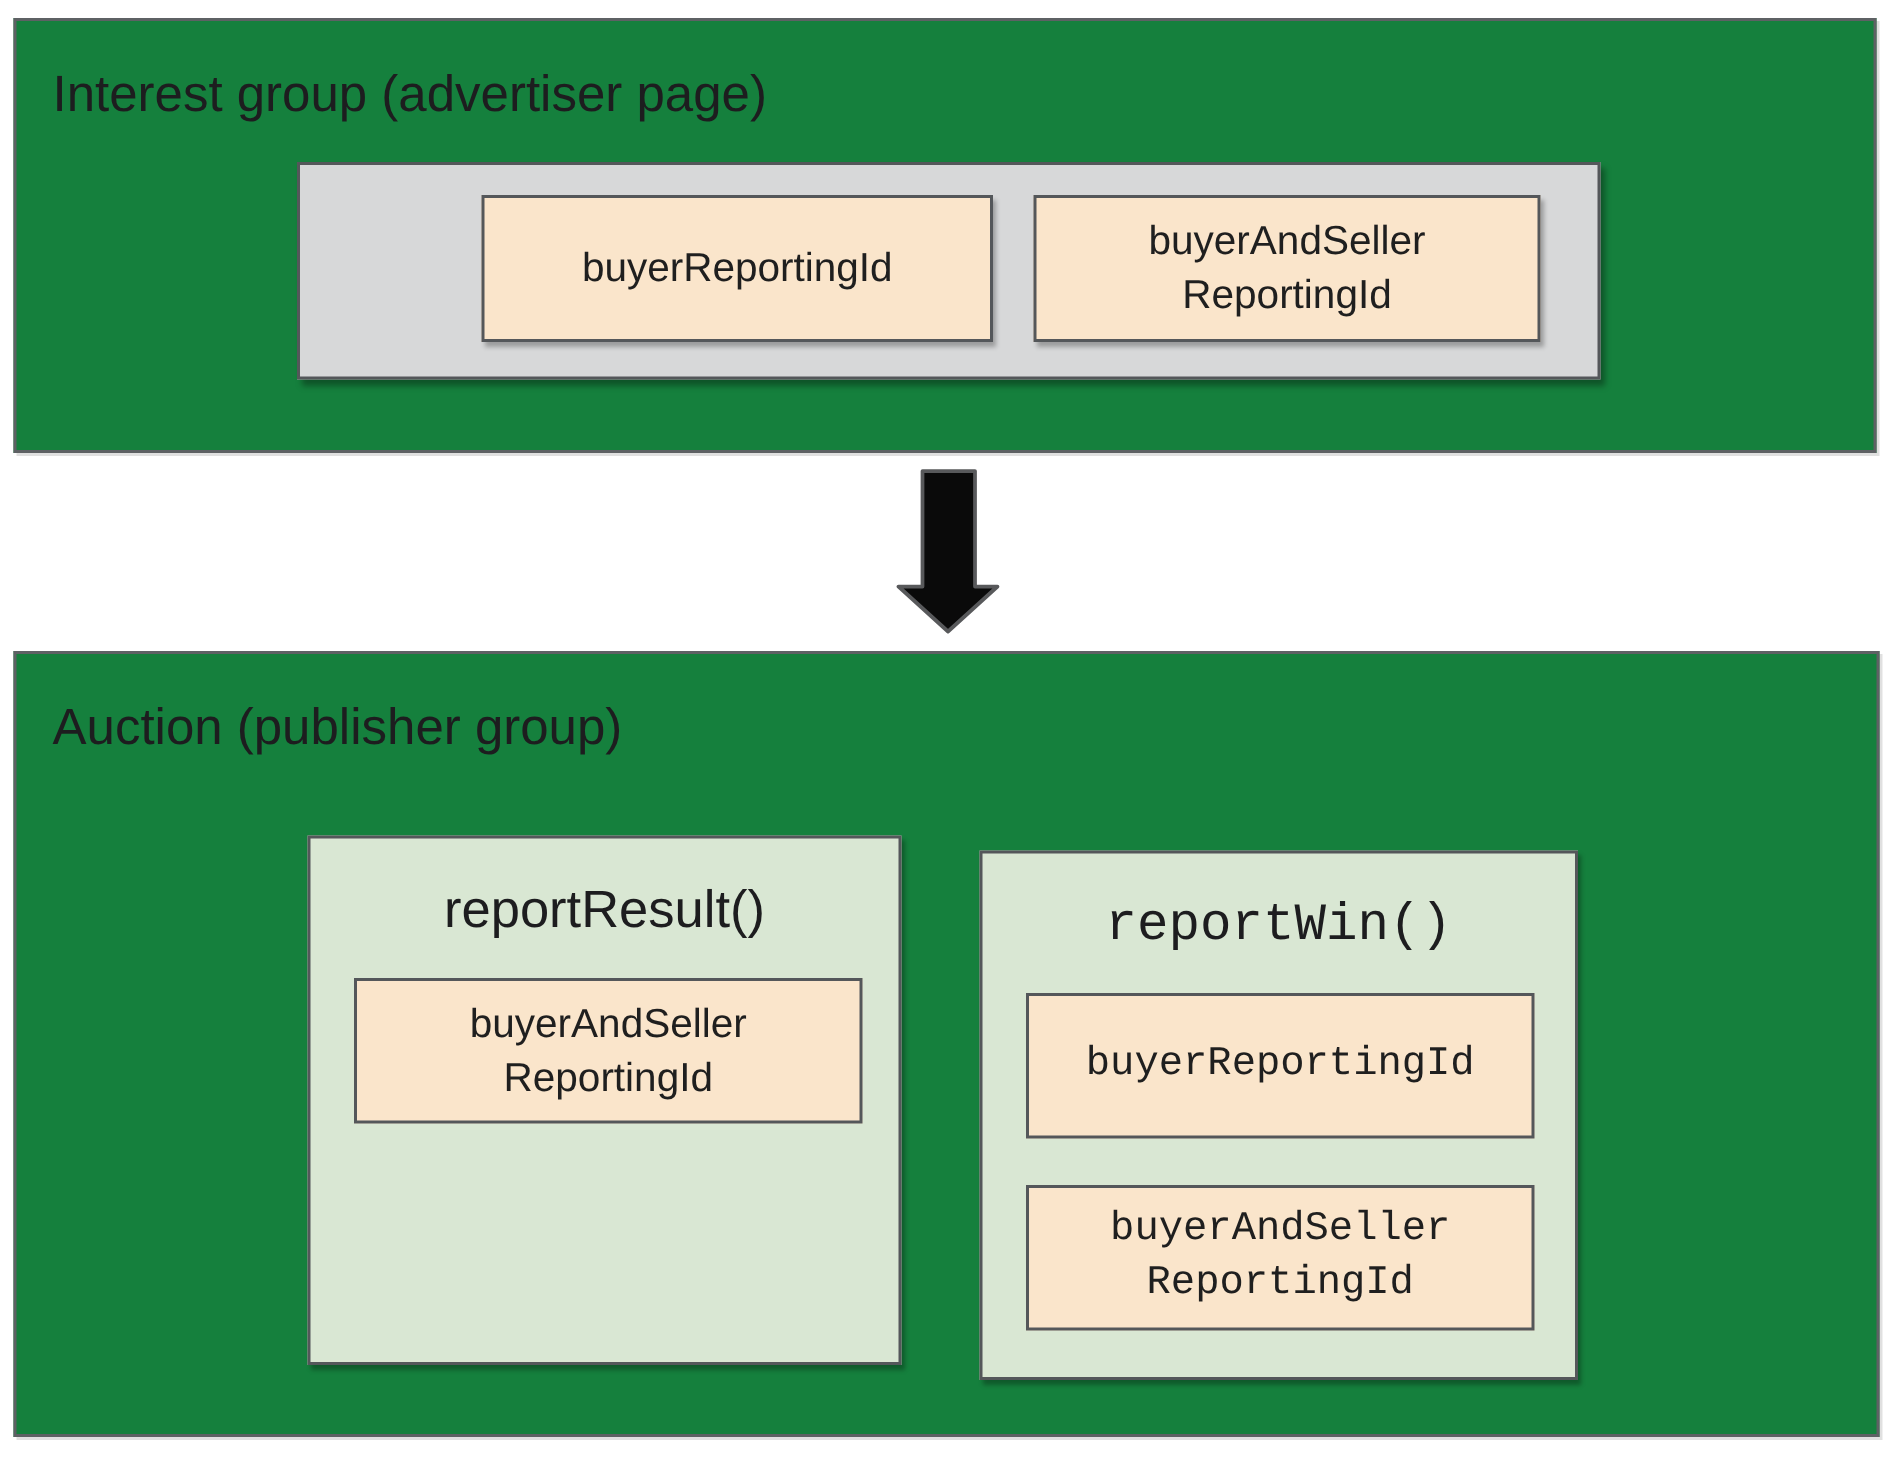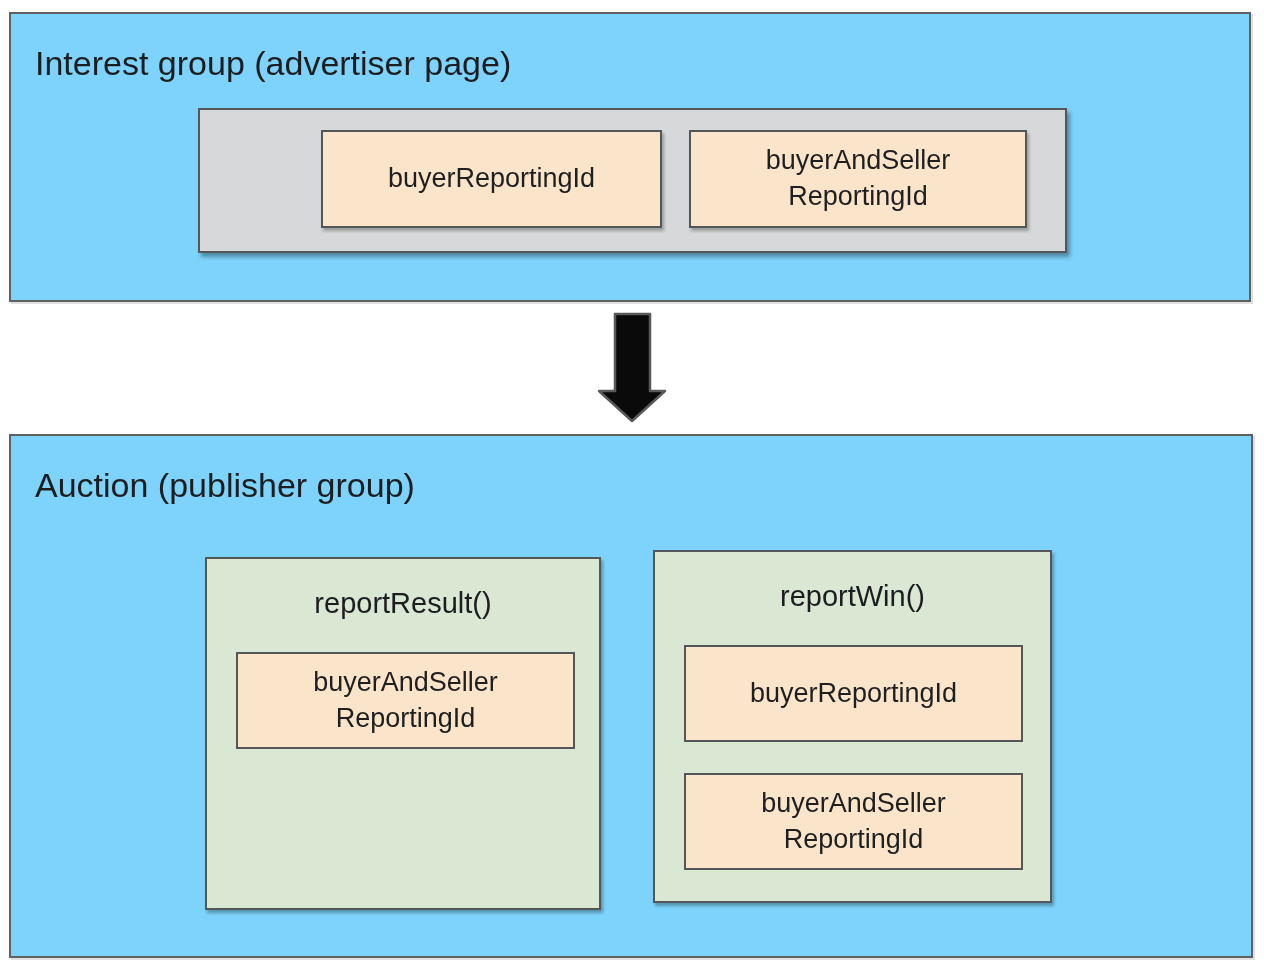--- a/index.html
+++ b/index.html
@@ -13,21 +13,21 @@
     position: relative;
     width: 1264px;
     height: 974px;
     background: #ffffff;
     overflow: hidden;
   }
   .panel {
     position: absolute;
     box-sizing: border-box;
     border: 2px solid #5e6164;
-    background: #7dd3fc;
+    background: #15803d;
     box-shadow: 2px 2px 0 rgba(0,0,0,0.12);
   }
   .panel-top   { left: 9px;  top: 12px;  width: 1242px; height: 290px; }
   .panel-bottom{ left: 9px;  top: 434px; width: 1244px; height: 524px; }
   .panel-title {
     position: absolute;
     left: 24px;
     top: 30px;
     font-size: 34px;
     line-height: 1.15;
@@ -87,28 +87,28 @@
   }
 
   .function-box {
     position: absolute;
     box-sizing: border-box;
     background: #d9e7d3;
     border: 2px solid #54575a;
     box-shadow: 2px 3px 3px rgba(0,0,0,0.3);
   }
   .fn-result { left: 194px; top: 121px; width: 396px; height: 353px; }
-  .fn-win    { left: 642px; top: 114px; width: 399px; height: 353px; }
+  .fn-win    { left: 642px; top: 131px; width: 399px; height: 353px; font-family: Liberation Mono, monospace; }
   .function-label {
     position: absolute;
     left: 0;
     top: 28px;
     width: 100%;
     text-align: center;
-    font-size: 29px;
+    font-size: 35px;
     color: #1d1d1f;
   }
   .fn-field-a { left: 29px; top: 93px;  width: 339px; height: 97px; }
   .fn-field-b { left: 29px; top: 221px; width: 339px; height: 97px; }
 </style>
 </head>
 <body>
 
 <div class="canvas">
 

